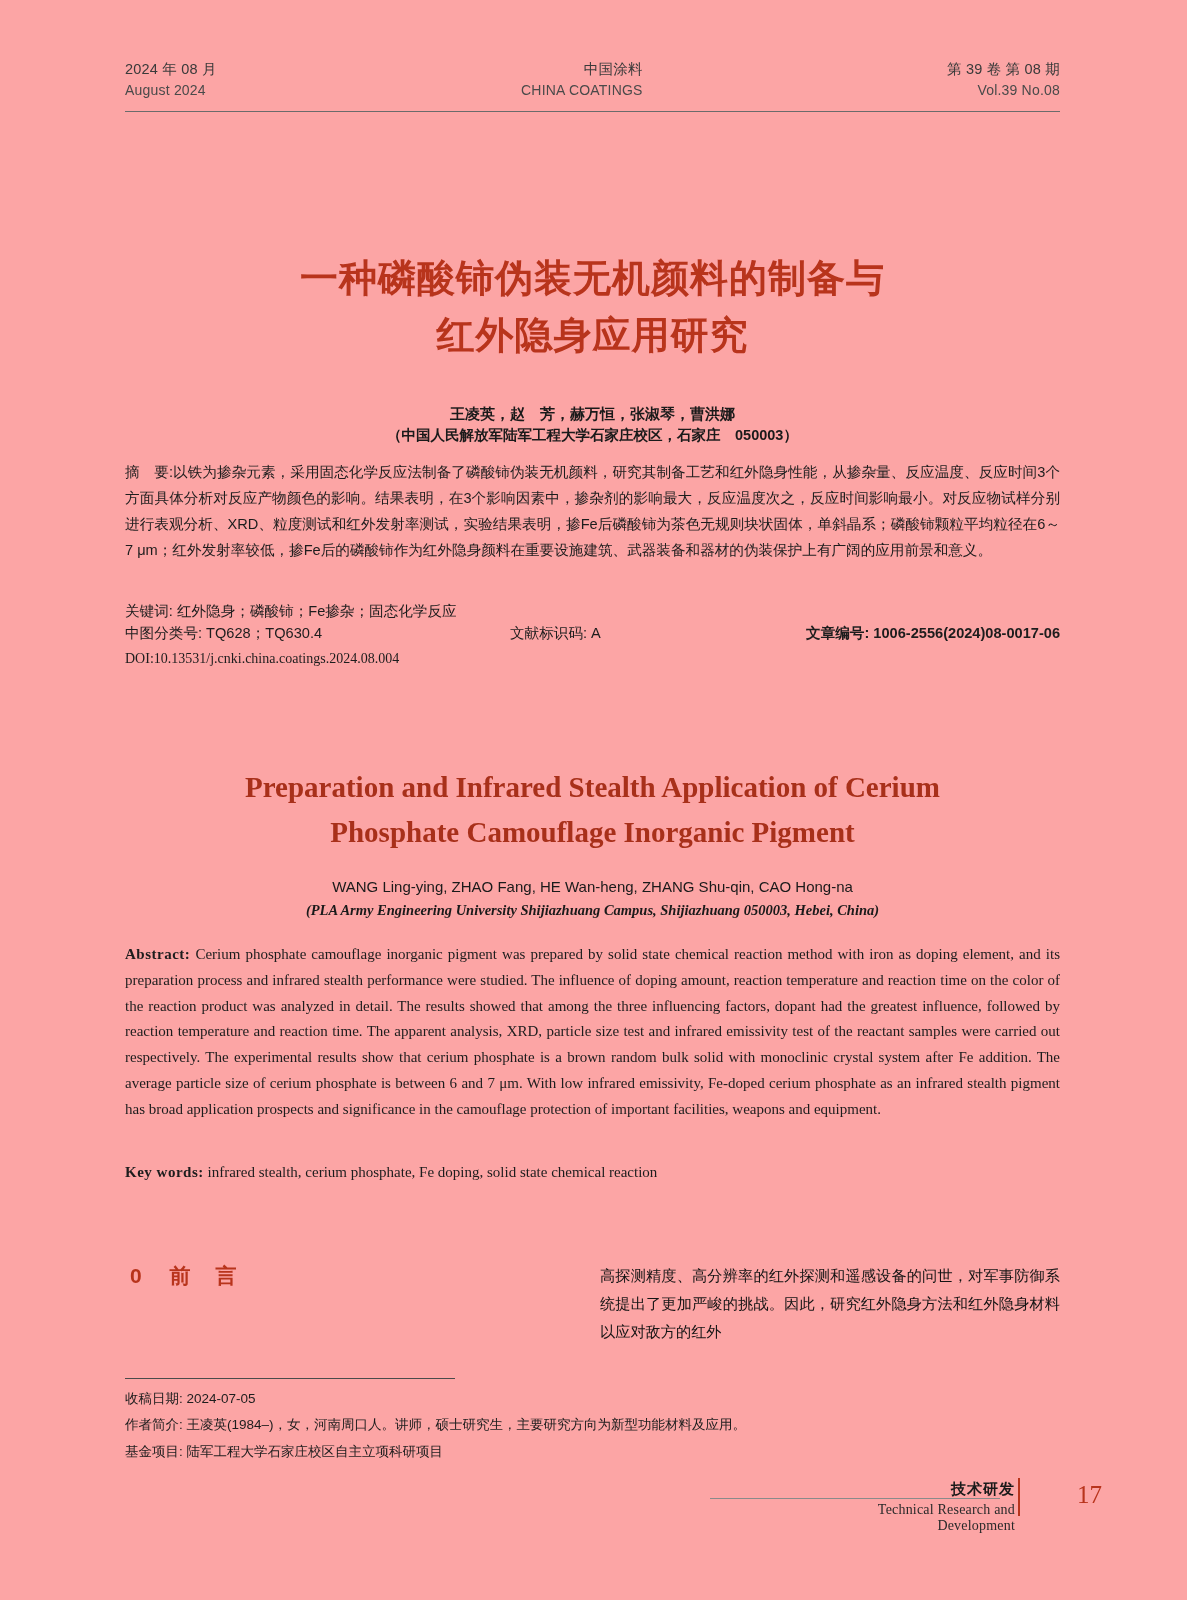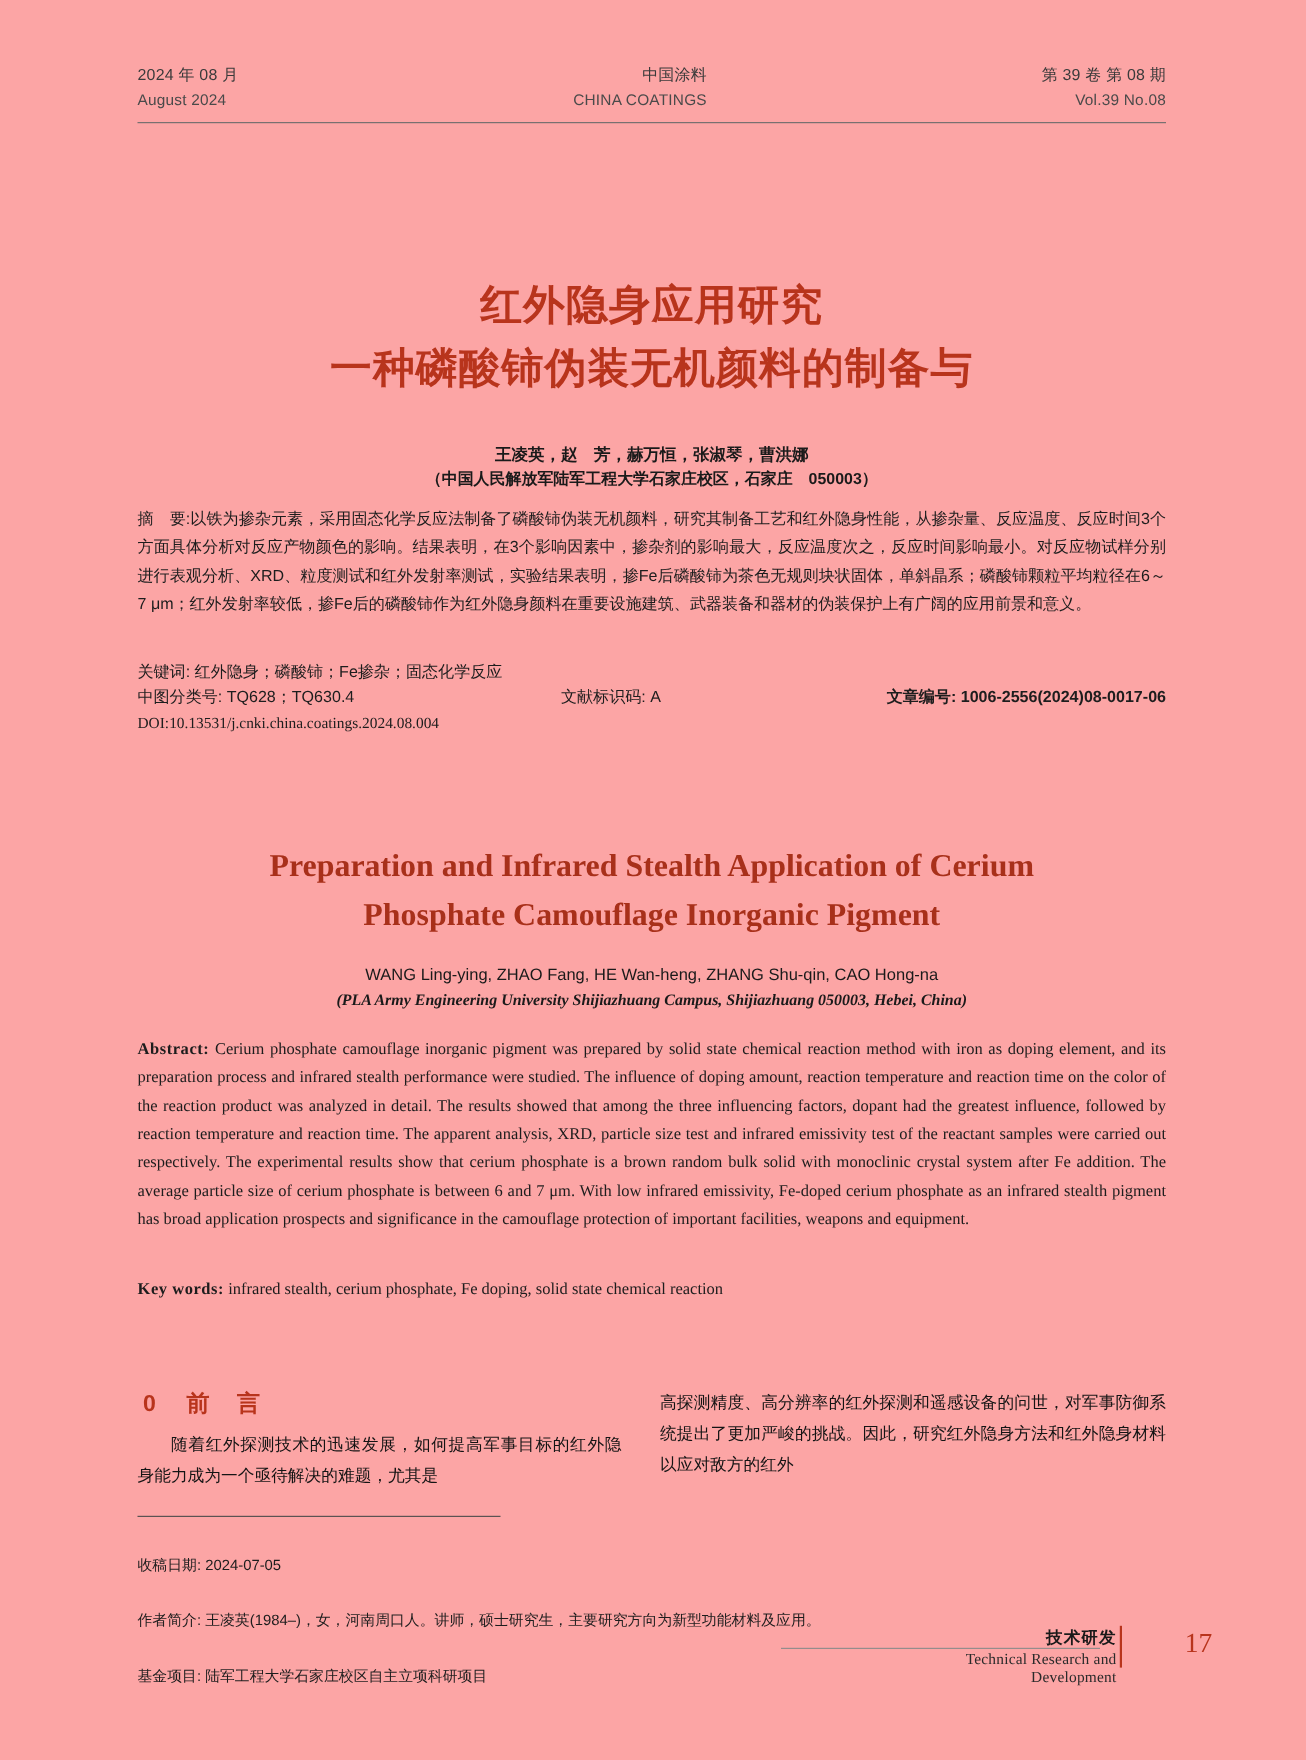--- a/index.html
+++ b/index.html
@@ -240,21 +240,21 @@
   }
   .footnotes {
     position: absolute;
     top: 1386px;
     left: 0;
     width: 760px;
     font-size: 13.5px;
     line-height: 1.95;
     color: #1d1d1d;
   }
-  .footnotes div { white-space: nowrap; margin-top: 24px; }
+  .footnotes div { white-space: nowrap; }
 
   
   .foot-line {
     position: absolute;
     top: 1498px;
     left: 585px;
     width: 290px;
     height: 1px;
     background: #8a8a8a;
   }
@@ -311,22 +311,22 @@
         <div class="en">CHINA COATINGS</div>
       </div>
       <div class="col right">
         <div class="cn">第 39 卷  第 08 期</div>
         <div class="en">Vol.39  No.08</div>
       </div>
     </div>
     <div class="runhead-rule"></div>
 
     <div class="cn-title">
+      <div>一种磷酸铈伪装无机颜料的制备与</div>
       <div>红外隐身应用研究</div>
-      <div>一种磷酸铈伪装无机颜料的制备与</div>
     </div>
     <div class="cn-authors">王凌英，赵　芳，赫万恒，张淑琴，曹洪娜</div>
     <div class="cn-affil">（中国人民解放军陆军工程大学石家庄校区，石家庄　050003）</div>
 
     <div class="cn-abs">
       <p><span class="lbl">摘　要:</span><span class="body">以铁为掺杂元素，采用固态化学反应法制备了磷酸铈伪装无机颜料，研究其制备工艺和红外隐身性能，从掺杂量、反应温度、反应时间3个方面具体分析对反应产物颜色的影响。结果表明，在3个影响因素中，掺杂剂的影响最大，反应温度次之，反应时间影响最小。对反应物试样分别进行表观分析、XRD、粒度测试和红外发射率测试，实验结果表明，掺Fe后磷酸铈为茶色无规则块状固体，单斜晶系；磷酸铈颗粒平均粒径在6～7 μm；红外发射率较低，掺Fe后的磷酸铈作为红外隐身颜料在重要设施建筑、武器装备和器材的伪装保护上有广阔的应用前景和意义。</span></p>
     </div>
     <div class="cn-kw">
       <span>关键词:</span>
       <span>红外隐身；磷酸铈；Fe掺杂；固态化学反应</span>
@@ -350,23 +350,20 @@
       <span>Cerium phosphate camouflage inorganic pigment was prepared by solid state chemical reaction method with iron as doping element, and its preparation process and infrared stealth performance were studied. The influence of doping amount, reaction temperature and reaction time on the color of the reaction product was analyzed in detail. The results showed that among the three influencing factors, dopant had the greatest influence, followed by reaction temperature and reaction time. The apparent analysis, XRD, particle size test and infrared emissivity test of the reactant samples were carried out respectively. The experimental results show that cerium phosphate is a brown random bulk solid with monoclinic crystal system after Fe addition. The average particle size of cerium phosphate is between 6 and 7 μm. With low infrared emissivity, Fe-doped cerium phosphate as an infrared stealth pigment has broad application prospects and significance in the camouflage protection of important facilities, weapons and equipment.</span>
     </div>
     <div class="en-kw">
       <span class="lead">Key words:</span>
       <span>infrared stealth, cerium phosphate, Fe doping, solid state chemical reaction</span>
     </div>
 
     <div class="sec-head">
       <span>0</span>
       <span style="display:inline-block;width:18px"></span><span>前　言</span>
-    </div>
-    <div class="col-left">
-      <p>随着红外探测技术的迅速发展，如何提高军事目标的红外隐身能力成为一个亟待解决的难题，尤其是</p>
     </div>
     <div class="col-right">
       <p>高探测精度、高分辨率的红外探测和遥感设备的问世，对军事防御系统提出了更加严峻的挑战。因此，研究红外隐身方法和红外隐身材料以应对敌方的红外</p>
     </div>
 
     <div class="foot-rule"></div>
     <div class="footnotes">
       <div>收稿日期: 2024-07-05</div>
       <div>作者简介: 王凌英(1984–)，女，河南周口人。讲师，硕士研究生，主要研究方向为新型功能材料及应用。</div>
       <div>基金项目: 陆军工程大学石家庄校区自主立项科研项目</div>

